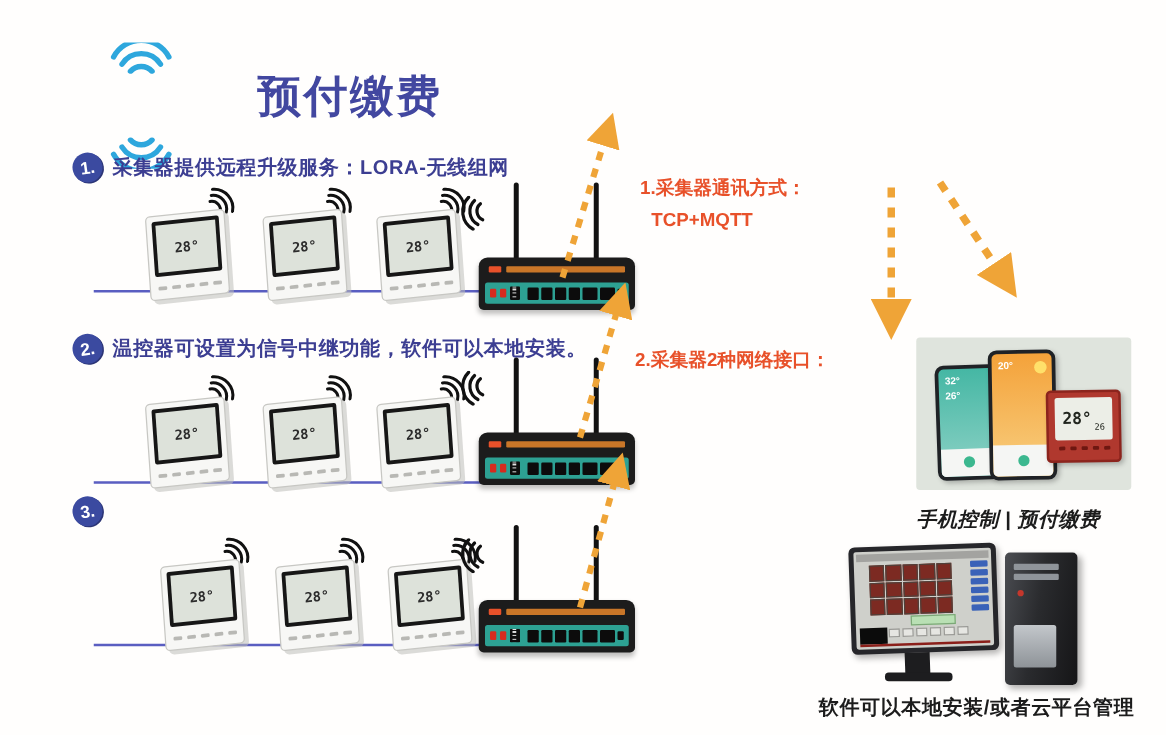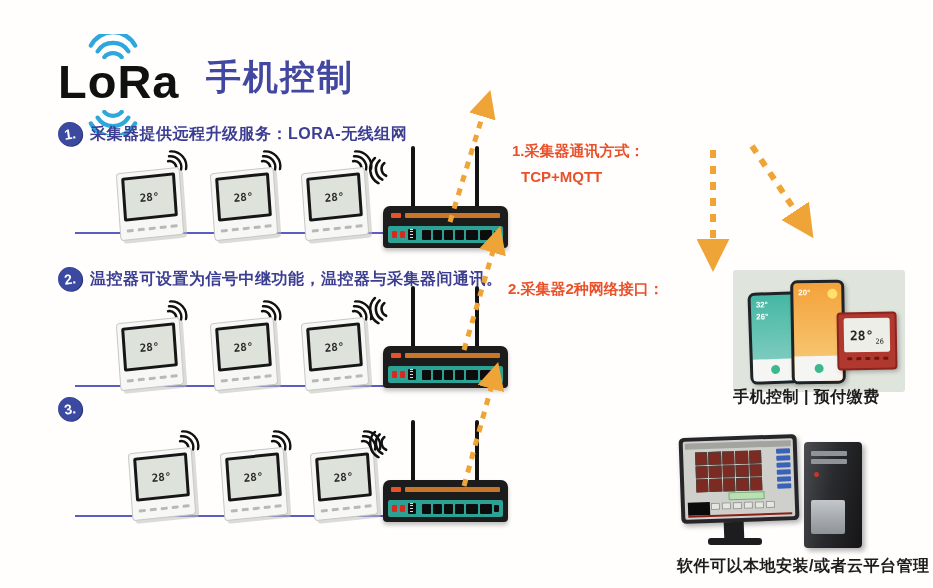--- a/index.html
+++ b/index.html
@@ -130,34 +130,33 @@
       <marker id="ah" viewBox="0 0 10 10" refX="7" refY="5" markerWidth="5.5" markerHeight="5.5" orient="auto">
         <path d="M0,0 L10,5 L0,10 z" fill="#efa437"></path>
       </marker>
     </defs>
   </svg>
 
   <div class="logo">
     <svg class="arcs top" viewBox="0 0 60 26">
         <use href="#logoarcs"></use>
       </svg>
-    <div class="brand">LoRa</div>
     <svg class="arcs bottom" viewBox="0 0 60 26">
         <use href="#logoarcs"></use>
       </svg>
   </div>
-  <div class="logo-title">手机控制</div>
+  <div class="logo-title">预付缴费</div>
 
   <div class="step" style="top:122px;">
     <span class="step-num">1.</span>
     <span class="step-text">采集器提供远程升级服务：LORA-无线组网</span>
   </div>
   <div class="step" style="top:267px;">
     <span class="step-num">2.</span>
-    <span class="step-text">温控器可设置为信号中继功能，温控器与采集器间通讯。</span>
+    <span class="step-text">温控器可设置为信号中继功能，软件可以本地安装。</span>
   </div>
   <div class="step" style="top:397px;">
     <span class="step-num">3.</span>
   </div>
 
   <div class="floor" style="top:232px;"></div>
   <div class="floor" style="top:385px;"></div>
   <div class="floor" style="top:515px;"></div>
 
   <div class="thermo" style="left:114px;top:150px;">
@@ -461,21 +460,21 @@
       </div>
       <div class="rtbtns">
           <i></i>
           <i></i>
           <i></i>
           <i></i>
           <i></i>
         </div>
     </div>
   </div>
-  <div class="caption" style="left:733px;top:387px;">手机控制 | 预付缴费</div>
+  <div class="caption" style="left:733px;top:406px;font-style:italic;">手机控制 | 预付缴费</div>
 
   <div class="pcpanel">
     <div class="monitor">
       <div class="mscreen">
         <div class="mbar"></div>
         <div class="tiles">
           <i></i>
             <i></i>
             <i></i>
             <i></i>
@@ -514,15 +513,15 @@
     </div>
     <div class="mstand"></div>
     <div class="mbase"></div>
     <div class="tower">
       <i class="bay b1"></i>
       <i class="bay b2"></i>
       <i class="btnled"></i>
       <div class="panel"></div>
     </div>
   </div>
-  <div class="caption" style="left:677px;top:556px;">软件可以本地安装/或者云平台管理</div>
+  <div class="caption" style="left:655px;top:556px;">软件可以本地安装/或者云平台管理</div>
 
 </div>
 
 </body></html>

